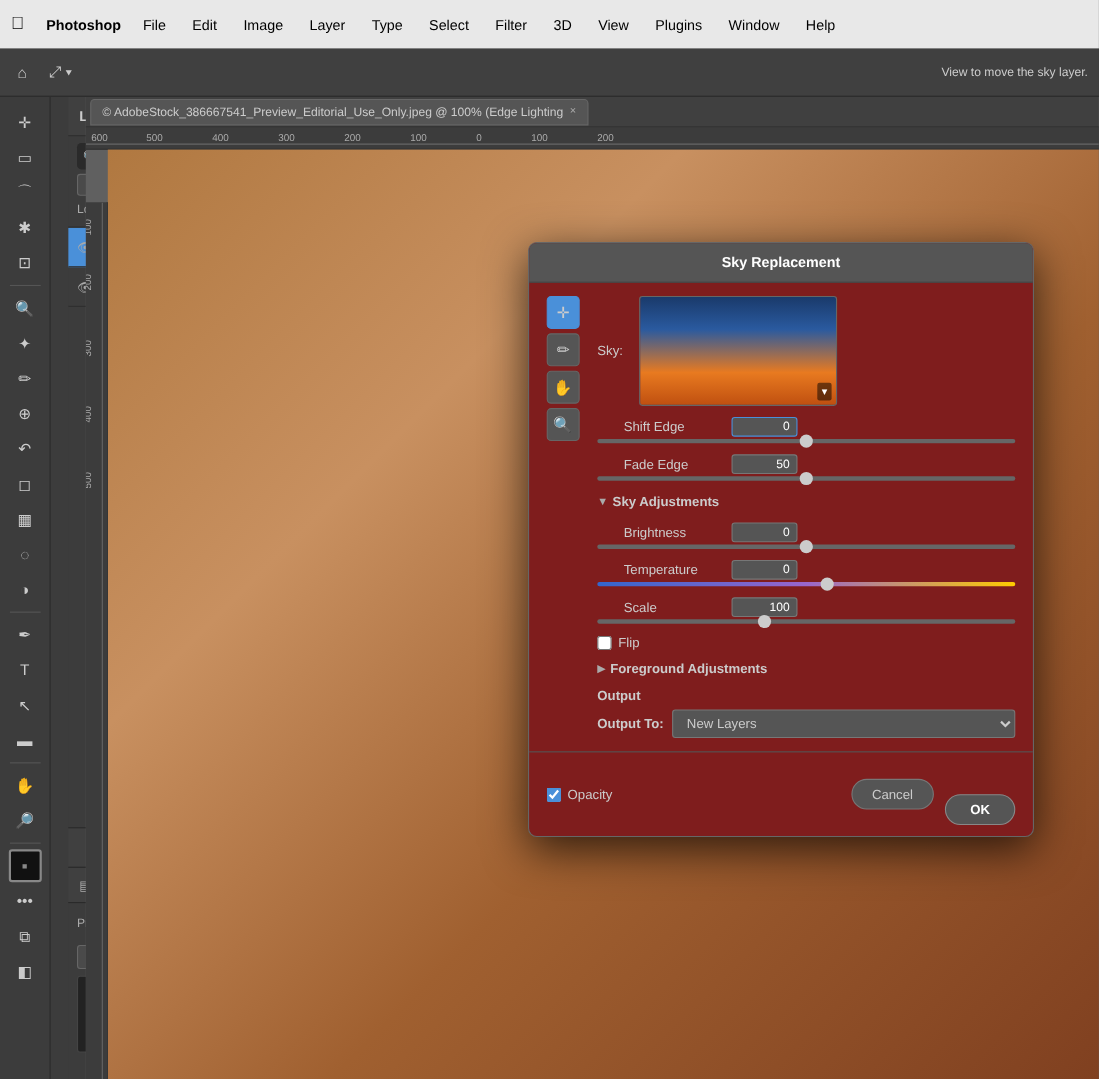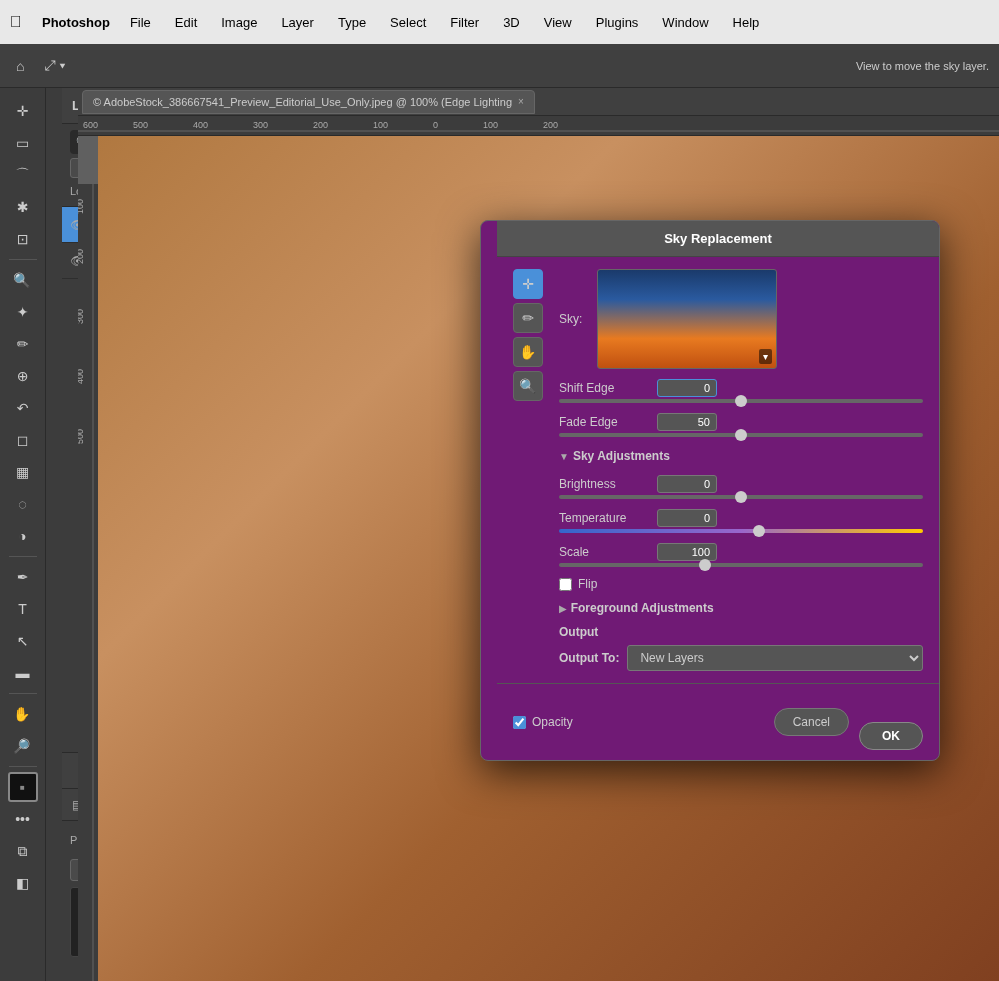--- a/index.html
+++ b/index.html
@@ -387,27 +387,26 @@
       position: absolute;
       top: 0; left: 0; right: 0; bottom: 0;
       z-index: 200;
       pointer-events: none;
     }
     .sky-dialog {
       position: absolute;
       top: 220px;
       left: 480px;
       width: 460px;
-      background: #701a75;
+      background: #7f1d1d;
       border: 1px solid #666;
       border-radius: 8px;
       box-shadow: 0 10px 40px rgba(0,0,0,0.7);
       pointer-events: all;
       overflow: hidden;
-      padding-left: 16px;
     }
     .dialog-titlebar {
       height: 36px;
       background: #555;
       display: flex;
       align-items: center;
       justify-content: center;
       border-bottom: 1px solid #444;
     }
     .dialog-title {
@@ -469,21 +468,21 @@
       cursor: pointer;
       font-size: 10px;
       padding: 2px 4px;
       border-radius: 2px;
     }
     .slider-row {
       display: flex;
       align-items: center;
       gap: 8px;
     }
-    .slider-label { color: #ccc; font-size: 12px; flex: 0 0 90px; }
+    .slider-label { color: #ccc; font-size: 12px; flex: 0 0 90px; margin-left: 24px; }
     .slider-track {
       flex: 1;
       height: 14px;
       position: relative;
       display: flex;
       align-items: center;
     }
     .slider-bg {
       width: 100%;
       height: 4px;

